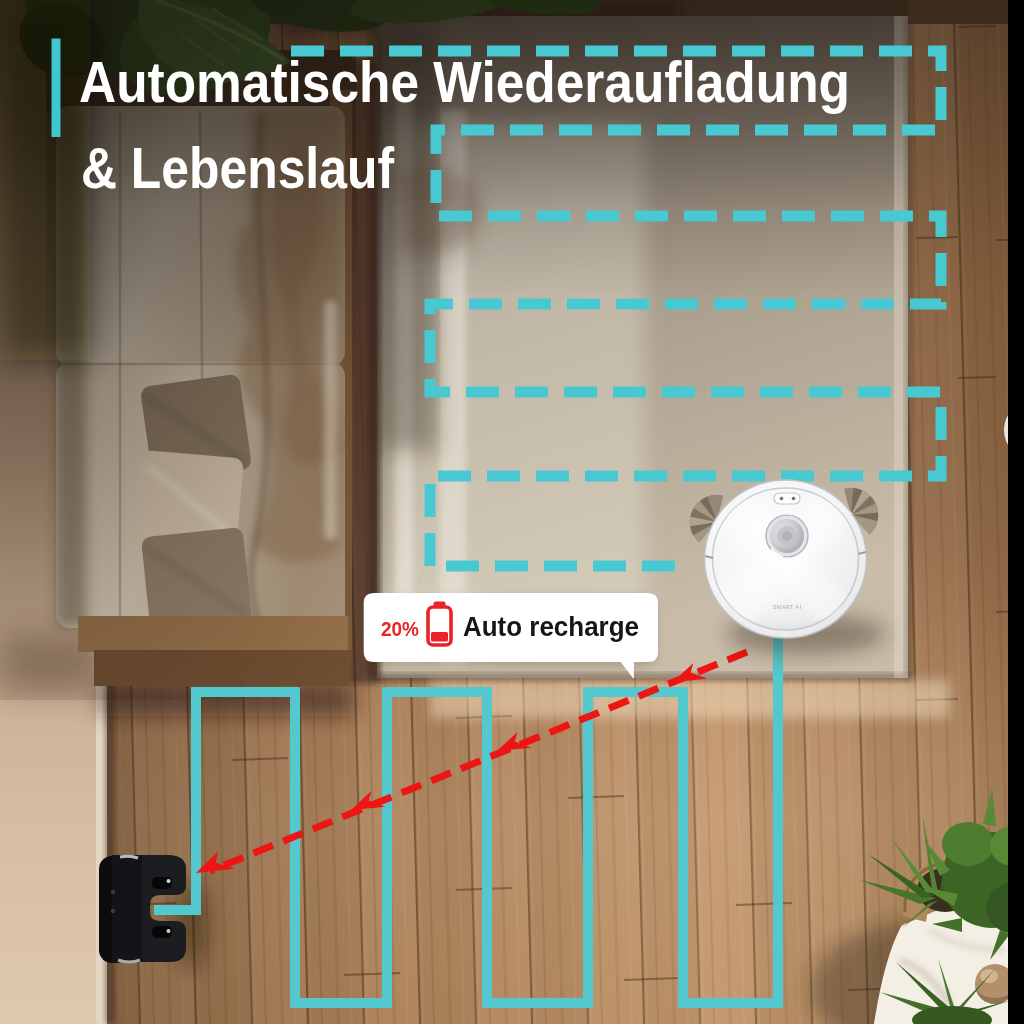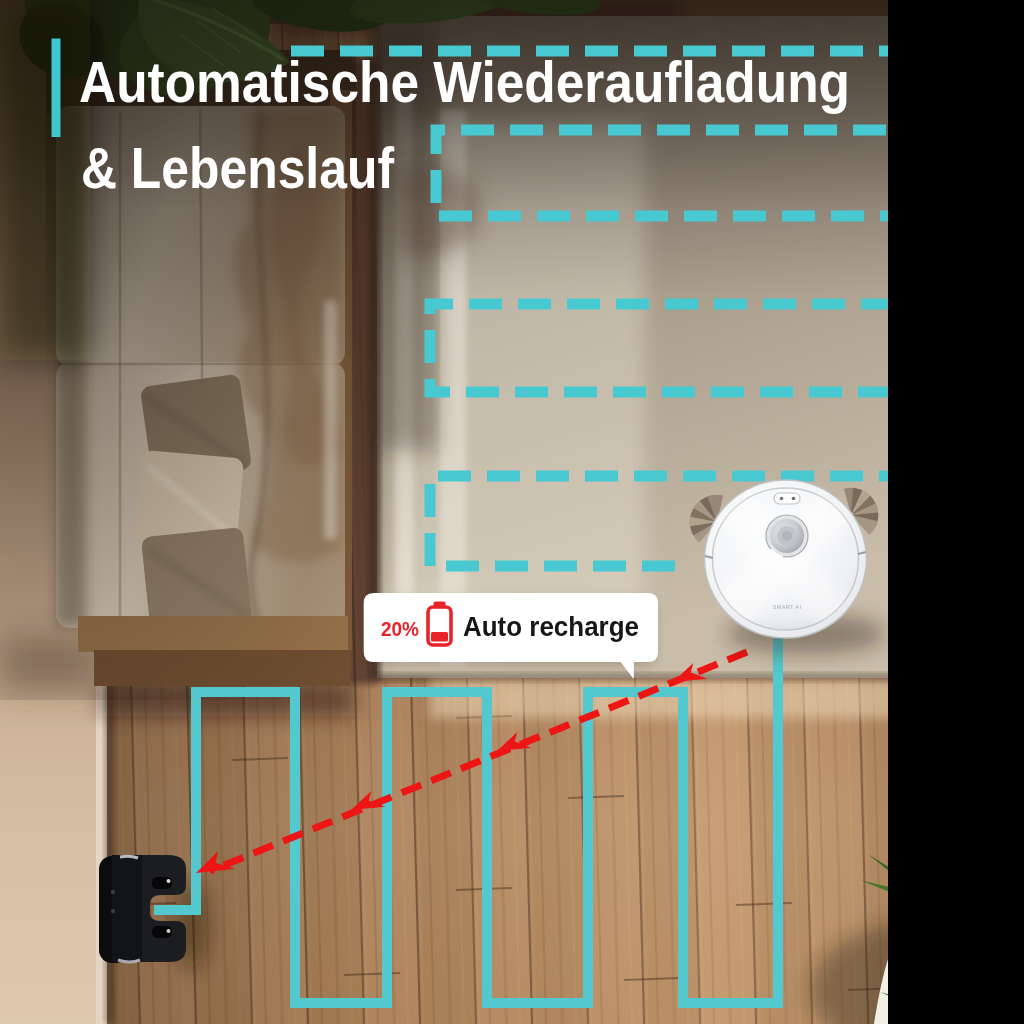--- a/index.html
+++ b/index.html
@@ -1,16 +1,16 @@
 <!DOCTYPE html>
 <html><head>
 <meta charset="utf-8">
 <style>
   html,body{margin:0;padding:0;background:#000;}
-  #stage{position:relative;width:888px;height:1024px;overflow:hidden;font-family:"Liberation Sans",sans-serif;}
+  #stage{position:relative;width:1008px;height:1024px;overflow:hidden;font-family:"Liberation Sans",sans-serif;}
   svg{display:block}
 </style>
 </head>
 <body>
 <div id="stage">
 <svg width="1024" height="1024" viewBox="0 0 1024 1024" xmlns="http://www.w3.org/2000/svg">
 <defs>
   <linearGradient id="floorG" x1="0" y1="0" x2="0" y2="1">
     <stop offset="0" stop-color="#78573a"></stop>
     <stop offset="0.25" stop-color="#9a7049"></stop>

